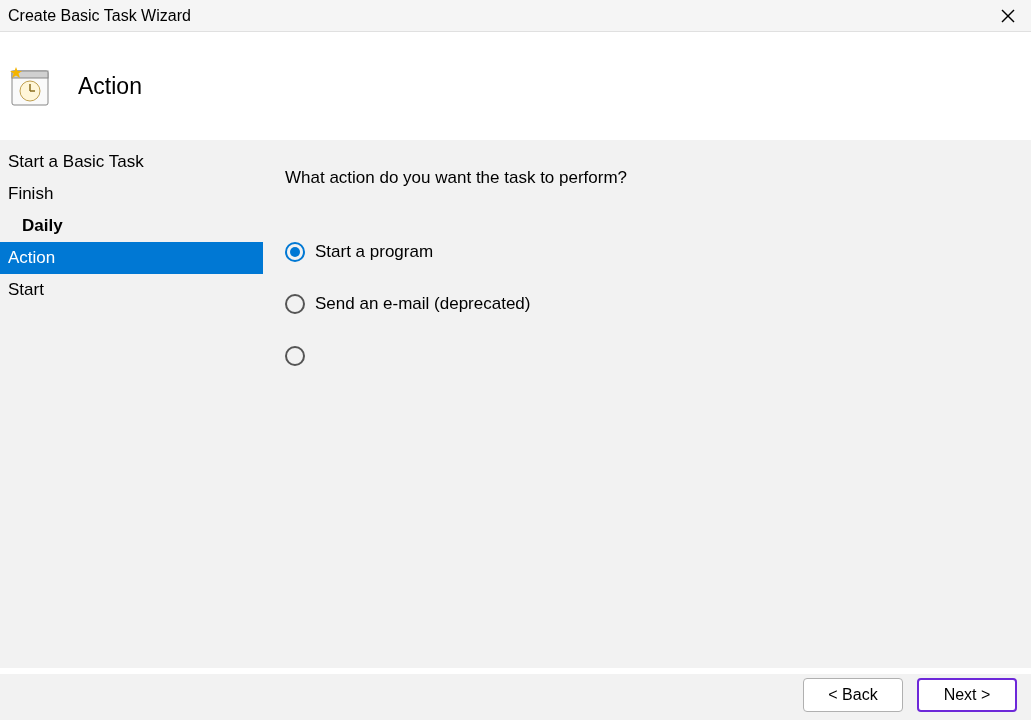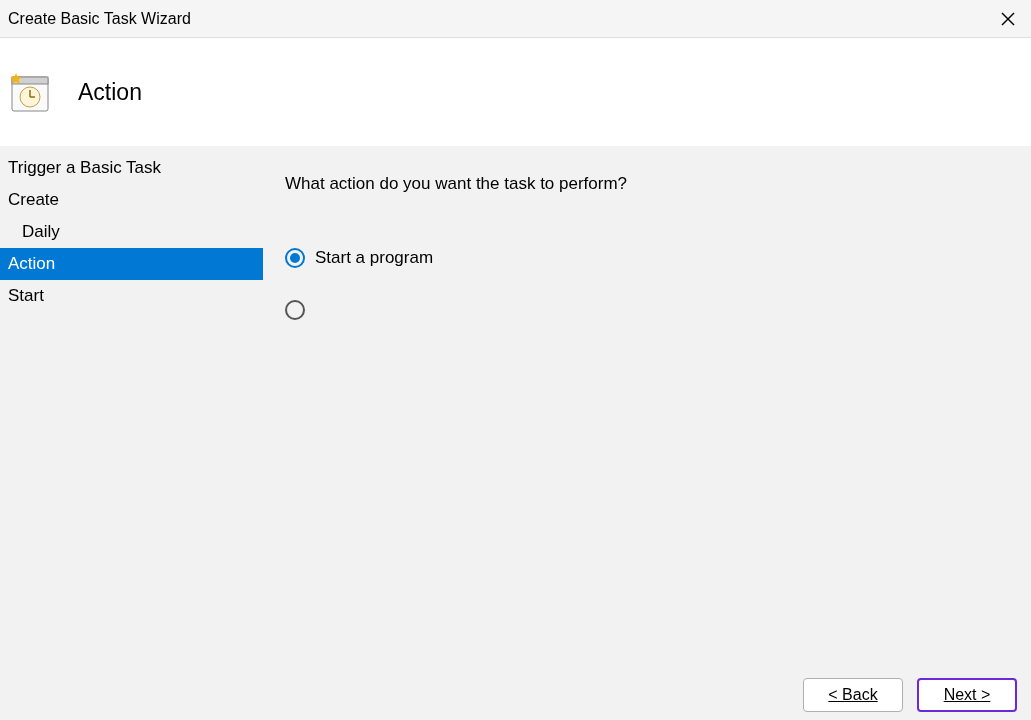--- a/index.html
+++ b/index.html
@@ -9,21 +9,21 @@
       font-family: 'Segoe UI', Tahoma, sans-serif;
     }
     body {
       width: 1031px;
       height: 720px;
       background: #ffffff;
       overflow: hidden;
       position: relative;
     }
     .titlebar {
-      height: 38px;
+      height: 32px;
       display: flex;
       align-items: center;
       justify-content: space-between;
       padding: 0 0 0 8px;
       border-bottom: 1px solid #e0e0e0;
       background: #f5f5f5;
       text-align: right;
     }
     .titlebar-title {
       font-size: 16px;
@@ -68,20 +68,21 @@
       padding-top: 6px;
     }
     .sidebar-item {
       padding: 6px 8px;
       font-size: 17px;
       color: #000;
       cursor: pointer;
     }
     .sidebar-item.sub {
       padding-left: 22px;
+      font-weight: bold;
     }
     .sidebar-item.selected {
       background: #0078d4;
       color: #ffffff;
     }
     .main {
       flex: 1;
       padding: 28px 22px 0 22px;
     }
     .prompt {
@@ -147,21 +148,20 @@
       border: 1px solid #b0b0b0;
       background: #ffffff;
       font-size: 16px;
       color: #000;
       cursor: pointer;
       border-radius: 4px;
       display: flex;
       align-items: center;
       justify-content: center;
       padding: 0 16px;
-      text-decoration: underline;
     }
     .btn.primary {
       border: 2px solid #6d28d9;
     }
   </style>
 </head>
 <body>
 
 <div class="titlebar">
   <span class="titlebar-title">Create Basic Task Wizard</span>
@@ -184,37 +184,41 @@
       <g transform="translate(2,2)">
         <polygon points="6,0 7.5,4 12,4 8.5,6.5 10,11 6,8.5 2,11 3.5,6.5 0,4 4.5,4" fill="#f4b400"></polygon>
       </g>
     </svg>
   </div>
   <div class="header-title">Action</div>
 </div>
 
 <div class="content">
   <div class="sidebar" id="sidebar">
-      <div class="sidebar-item">Trigger a Basic Task</div>
-      <div class="sidebar-item">Create</div>
+      <div class="sidebar-item">Start a Basic Task</div>
+      <div class="sidebar-item">Finish</div>
       <div class="sidebar-item sub">Daily</div>
       <div class="sidebar-item selected">Action</div>
       <div class="sidebar-item">Start</div>
     </div>
   <div class="main">
     <div class="prompt">What action do you want the task to perform?</div>
     <div class="radio-group" id="radiogroup">
         <div class="radio-item">
           <div class="radio-circle checked">
             <div class="radio-dot"></div>
           </div>
           <span class="radio-label">Start a program</span>
         </div>
         <div class="radio-item">
           <div class="radio-circle"></div>
+          <span class="radio-label">Send an e-mail (deprecated)</span>
+        </div>
+        <div class="radio-item">
+          <div class="radio-circle"></div>
         </div>
       </div>
   </div>
 </div>
 
 <div class="footer">
   <button class="btn">&lt; Back</button>
   <button class="btn primary">Next &gt;</button>
 </div>
 

